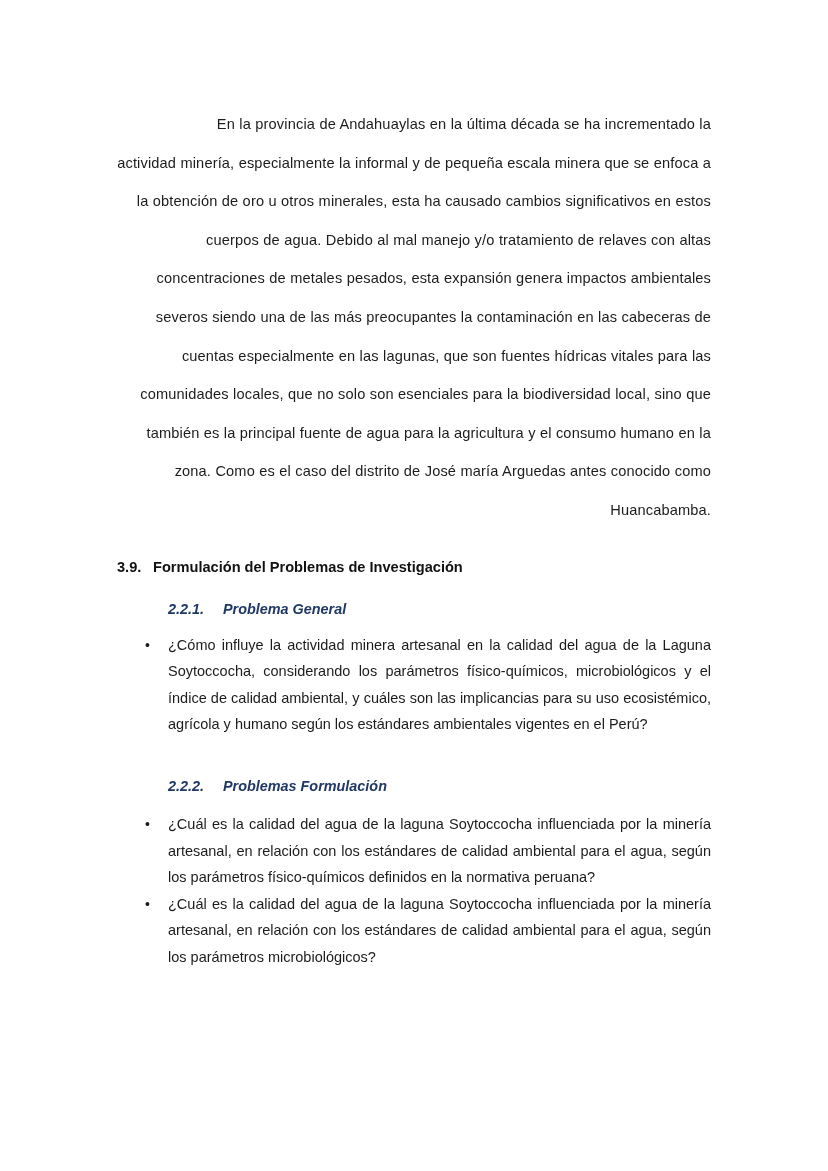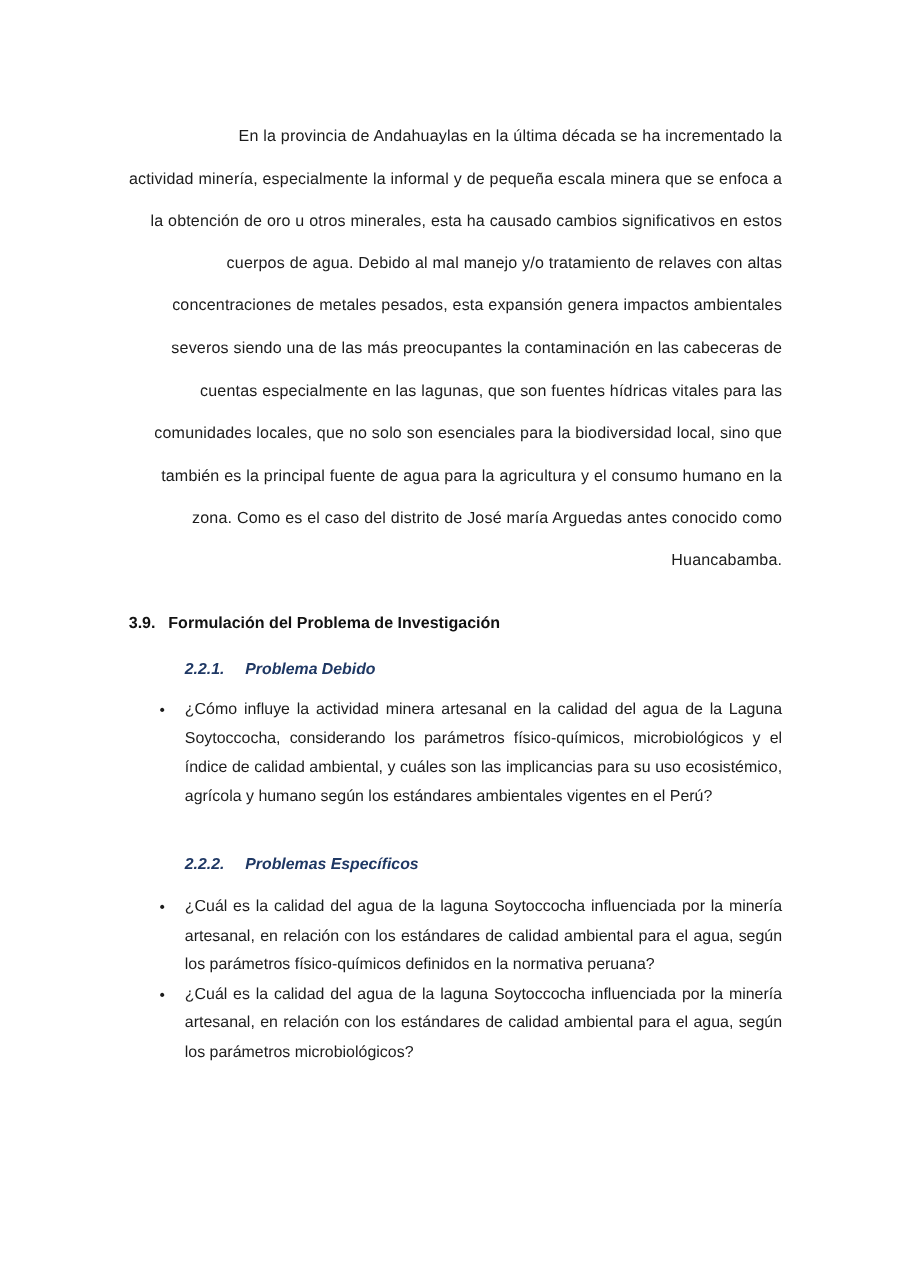--- a/index.html
+++ b/index.html
@@ -109,41 +109,41 @@
   <div class="content">
 
 
     <div class="sp-para-gap"></div>
 
     <p class="para indent">En la provincia de Andahuaylas en la última década se ha incrementado la actividad minería, especialmente la informal y de pequeña escala minera que se enfoca a la obtención de oro u otros minerales, esta ha causado cambios significativos en estos cuerpos de agua. Debido al mal manejo y/o tratamiento de relaves con altas concentraciones de metales pesados, esta expansión genera impactos ambientales severos siendo una de las más preocupantes la contaminación en las cabeceras de cuentas especialmente en las lagunas, que son fuentes hídricas vitales para las comunidades locales, que no solo son esenciales para la biodiversidad local, sino que también es la principal fuente de agua para la agricultura y el consumo humano en la zona. Como es el caso del distrito de José maría Arguedas antes conocido como Huancabamba.</p>
 
     <div class="sp-before-h2"></div>
 
     <h2 class="h2">
-      <span class="num">3.9.</span><span>Formulación del Problema de Investigación</span>
+      <span class="num">3.9.</span><span>Formulación del Problemas de Investigación</span>
     </h2>
 
     <div class="sp-after-h2"></div>
 
     <h3 class="h3">
-      <span class="num">2.2.1.</span><span>Problema Debido</span>
+      <span class="num">2.2.1.</span><span>Problema General</span>
     </h3>
 
     <div class="sp-after-h3"></div>
 
     <ul class="blist">
       <li>
         <span class="bullet">•</span><span>¿Cómo influye la actividad minera artesanal en la calidad del agua de la Laguna Soytoccocha, considerando los parámetros físico-químicos, microbiológicos y el índice de calidad ambiental, y cuáles son las implicancias para su uso ecosistémico, agrícola y humano según los estándares ambientales vigentes en el Perú?</span>
       </li>
     </ul>
 
     <div class="sp-before-h3b"></div>
 
     <h3 class="h3">
-      <span class="num">2.2.2.</span><span>Problemas Específicos</span>
+      <span class="num">2.2.2.</span><span>Problemas Formulación</span>
     </h3>
 
     <div class="sp-after-h3b"></div>
 
     <ul class="blist">
       <li>
         <span class="bullet">•</span><span>¿Cuál es la calidad del agua de la laguna Soytoccocha influenciada por la minería artesanal, en relación con los estándares de calidad ambiental para el agua, según los parámetros físico-químicos definidos en la normativa peruana?</span>
       </li>
       <li>
         <span class="bullet">•</span><span>¿Cuál es la calidad del agua de la laguna Soytoccocha influenciada por la minería artesanal, en relación con los estándares de calidad ambiental para el agua, según los parámetros microbiológicos?</span>

